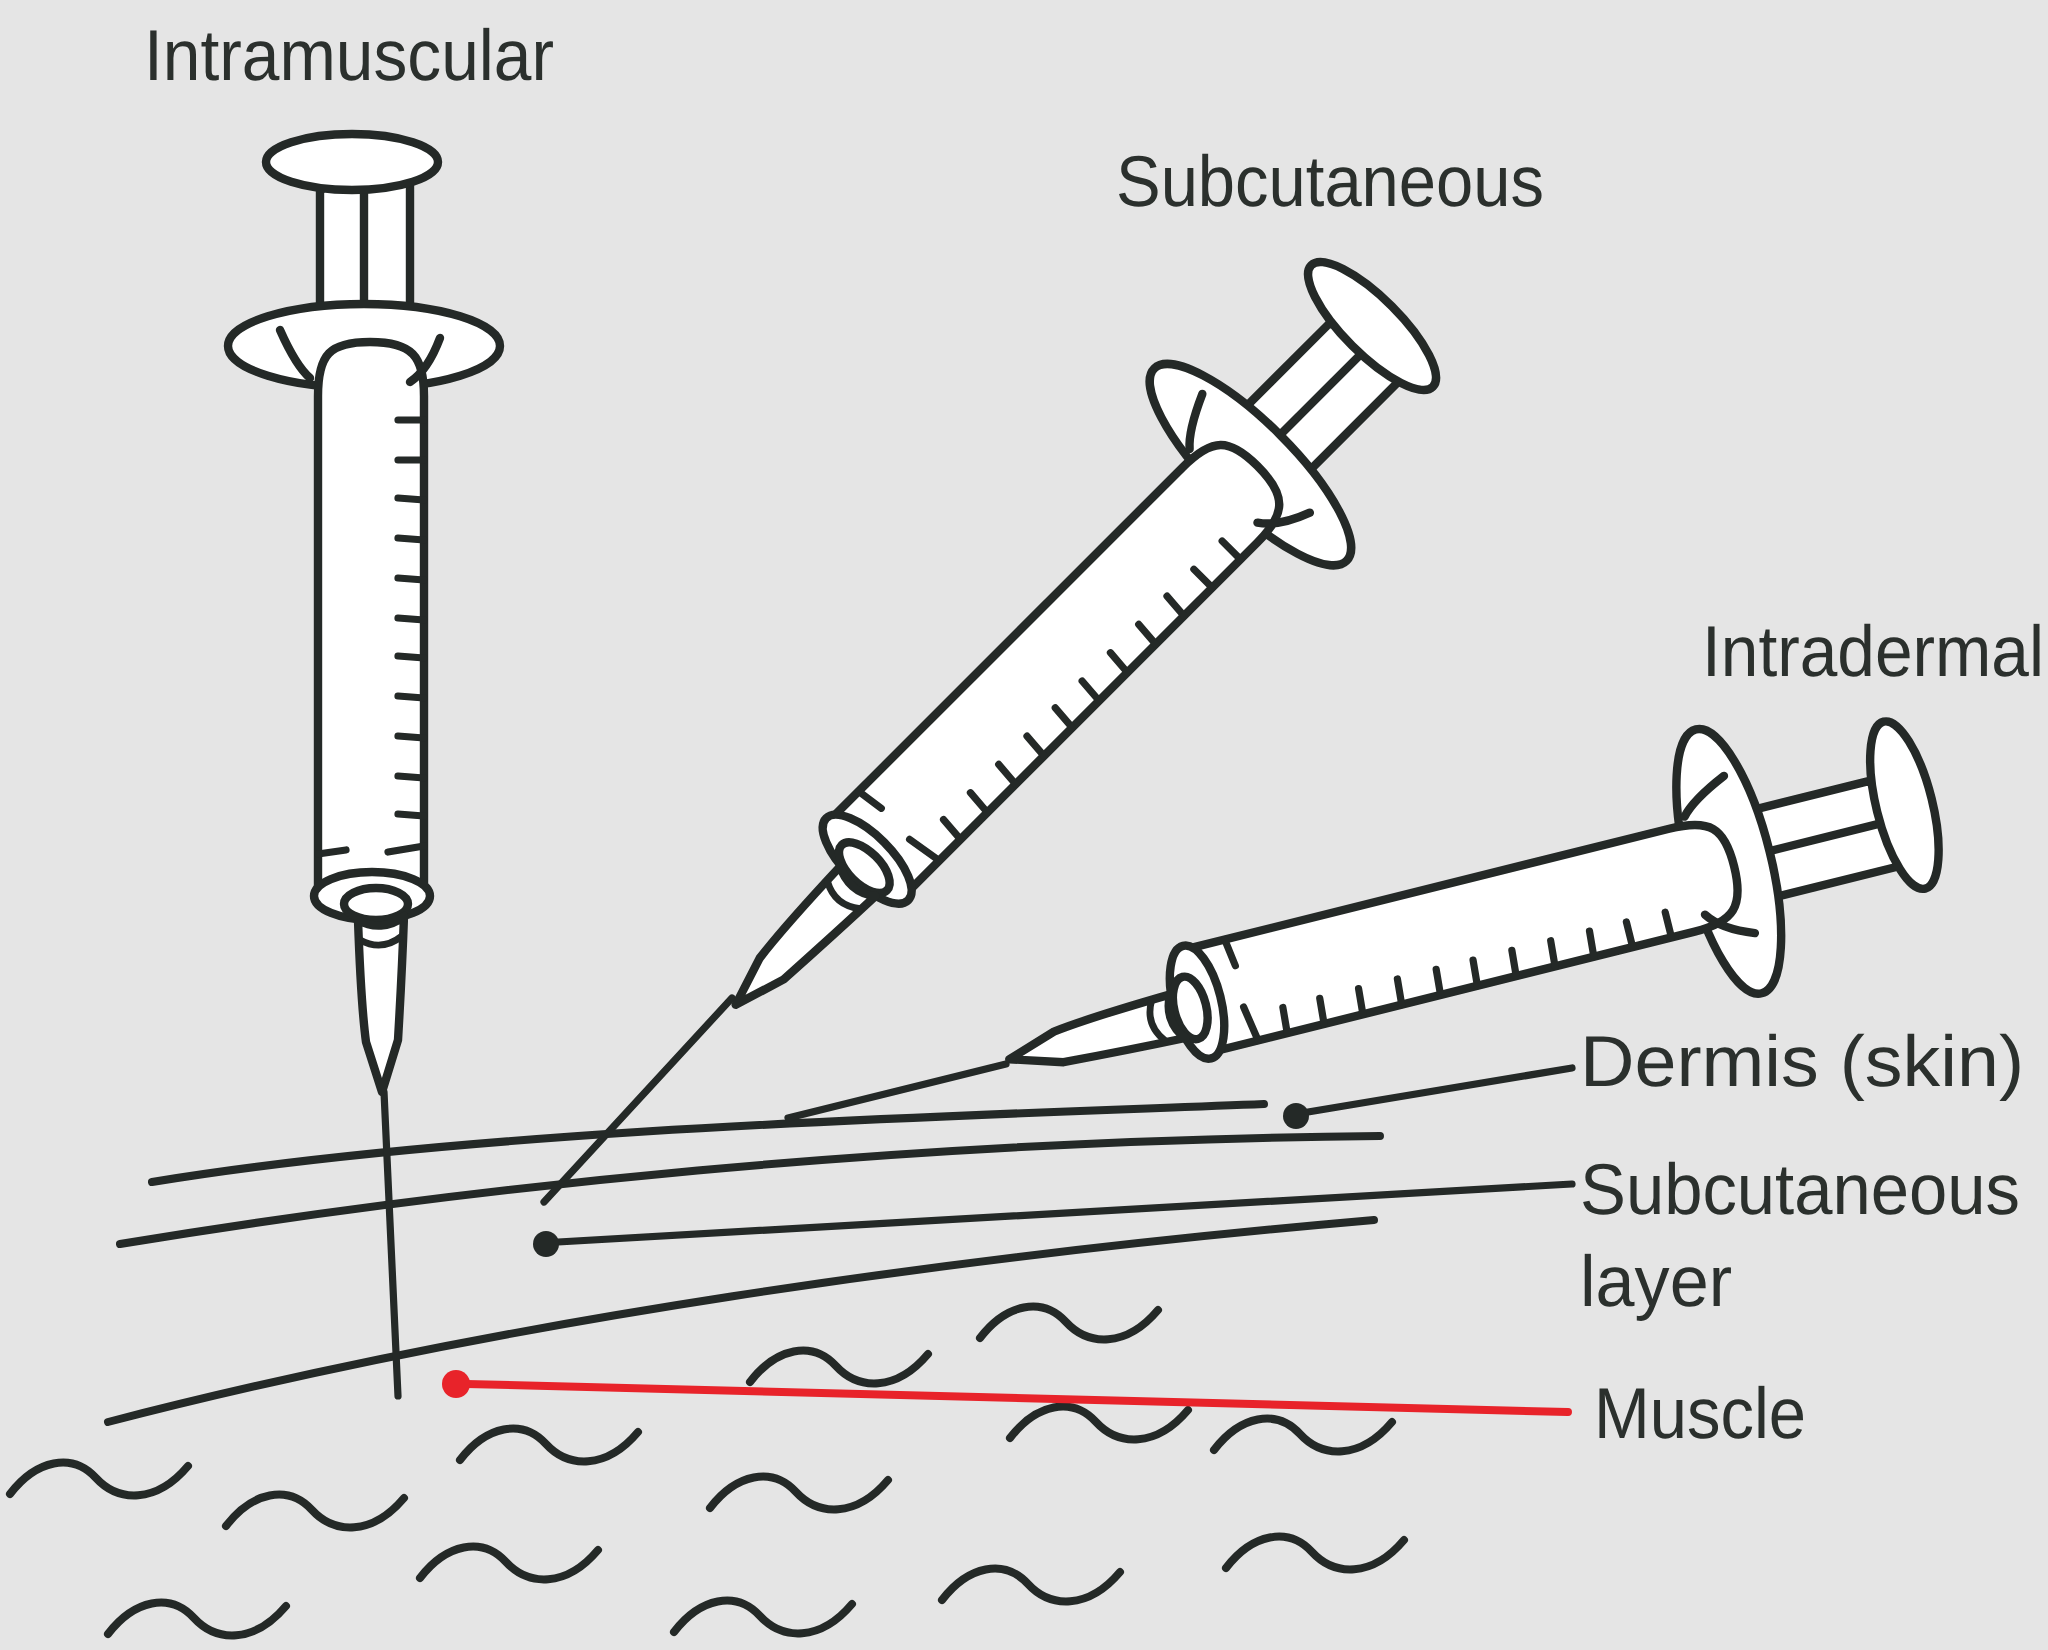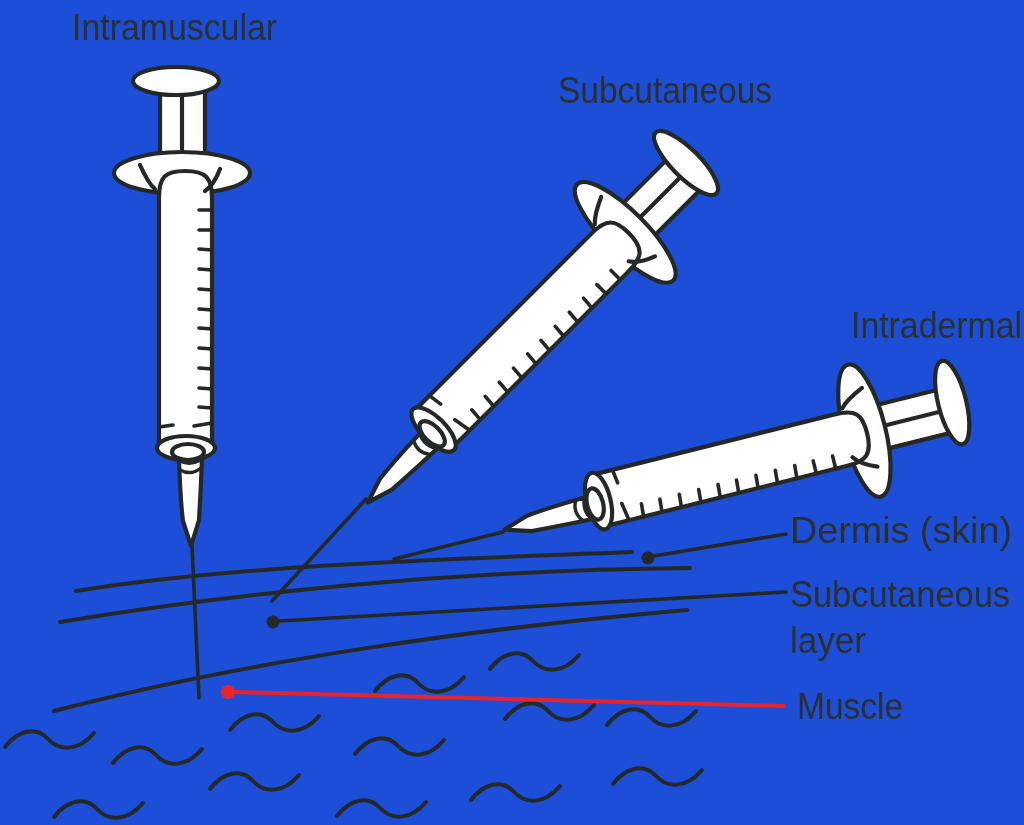--- a/index.html
+++ b/index.html
@@ -1,16 +1,16 @@
 <!DOCTYPE html>
 <html><head>
 <meta charset="utf-8">
 <style>
   html,body{margin:0;padding:0;background:#ffffff;}
-  .stage{position:relative;width:1024px;height:825px;background:#1d4ed8;overflow:hidden;
+  .stage{position:relative;width:1024px;height:825px;background:#e5e5e5;overflow:hidden;
          font-family:"Liberation Sans", sans-serif;}
   svg{display:block;}
   .ink{stroke:#242927;}
   .wf{fill:#ffffff;}
   .nf{fill:none;}
   .lbl{font-family:"Liberation Sans", sans-serif;font-size:36px;font-weight:400;fill:#2b302d;}
 </style>
 </head>
 <body>
 

